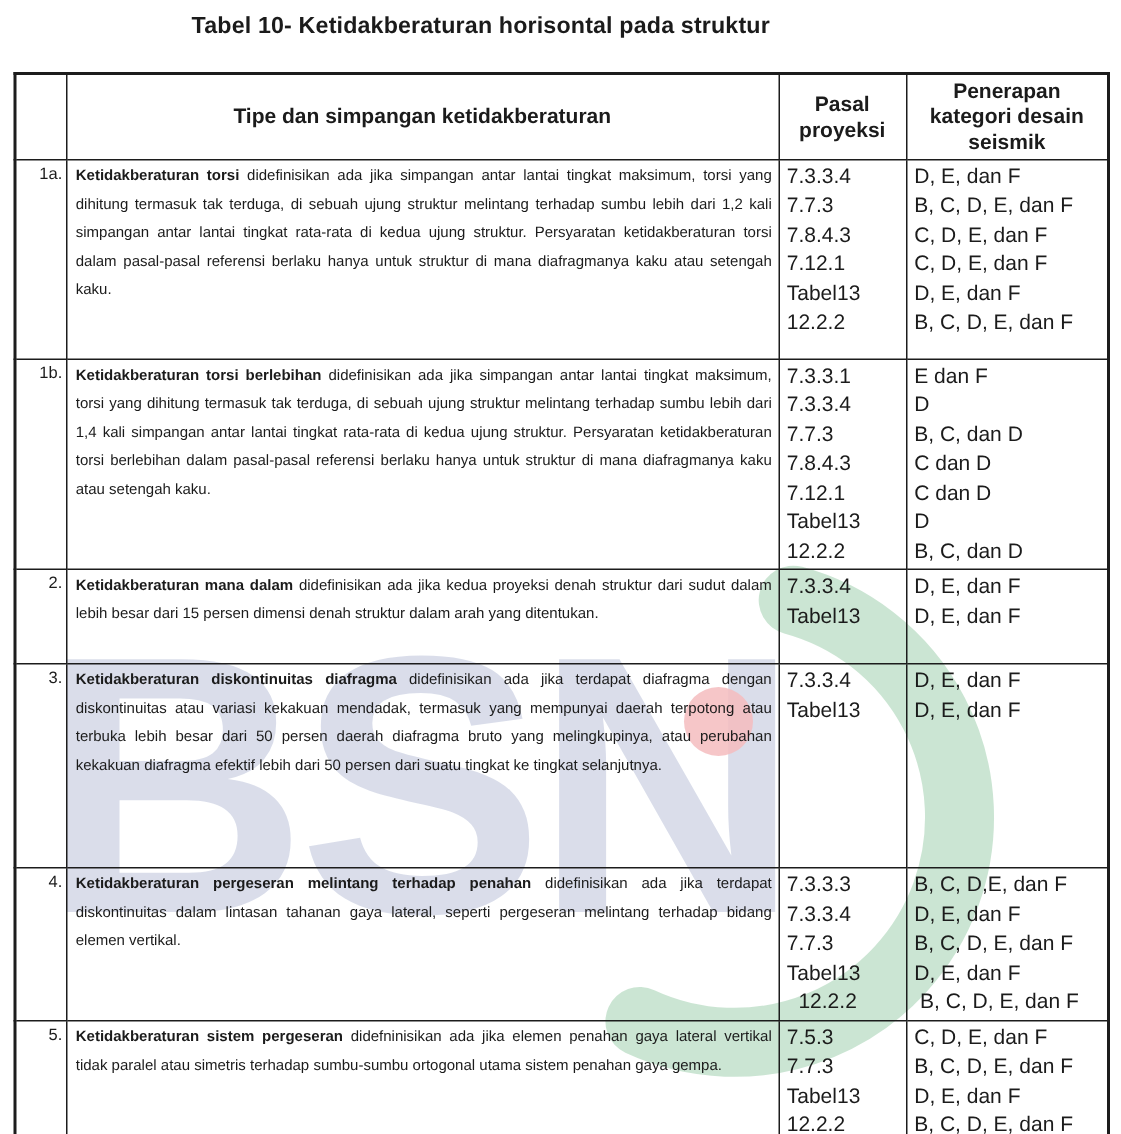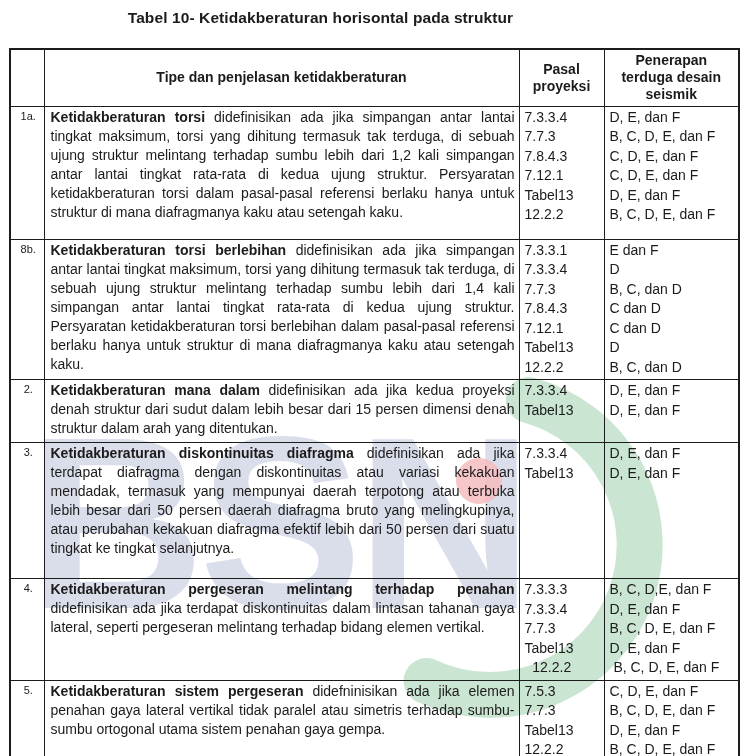--- a/index.html
+++ b/index.html
@@ -24,23 +24,23 @@
   table.main col.w-kat { width:135px; }
   table.main, table.main th, table.main td { border:1.6px solid #1c1c1c; }
   table.main { border-width:2px; }
   thead tr { height:57px; }
   th {
     font-weight:bold; font-size:14px; line-height:17px;
     text-align:center; vertical-align:middle; padding:2px 4px;
     background:transparent;
   }
   td { vertical-align:top; background:transparent; }
-  td.c-num { font-size:11px; padding:3px 2px 0 4px; text-align:center;margin-top:32px; }
+  td.c-num { font-size:11px; padding:3px 2px 0 4px; text-align:right;margin-top:32px; }
   td.c-desc {
-    font-size:14px; line-height:19px; text-align:justify;
+    font-size:10px; line-height:19px; text-align:justify;
     padding:1px 4px 2px 6px;
   }
   td.c-desc b { font-weight:bold; }
   td.c-pasal, td.c-kat { font-size:14px; line-height:19.5px; padding:1px 2px 2px 5px; }
   tbody tr:nth-child(1) { height:133px; }
   tbody tr:nth-child(2) { height:138px; }
   tbody tr:nth-child(3) { height:63px;  }
   tbody tr:nth-child(4) { height:136px; }
   tbody tr:nth-child(5) { height:95px;  }
   tbody tr:nth-child(6) { height:75px;  }
@@ -61,23 +61,23 @@
   <table class="main">
     <colgroup>
       <col class="w-num">
         <col class="w-desc">
         <col class="w-pasal">
         <col class="w-kat">
     </colgroup>
     <thead>
       <tr>
         <th></th>
-        <th>Tipe dan penjelasan ketidakberaturan</th>
+        <th>Tipe dan simpangan ketidakberaturan</th>
         <th>Pasal proyeksi</th>
-        <th>Penerapan terduga desain seismik</th>
+        <th>Penerapan kategori desain seismik</th>
       </tr>
     </thead>
     <tbody id="rows">
         <tr>
           <td class="c-num">1a.</td>
           <td class="c-desc"><b>Ketidakberaturan torsi</b> didefinisikan ada jika simpangan antar lantai tingkat maksimum, torsi yang dihitung termasuk tak terduga, di sebuah ujung struktur melintang terhadap sumbu lebih dari 1,2 kali simpangan antar lantai tingkat rata-rata di kedua ujung struktur. Persyaratan ketidakberaturan torsi dalam pasal-pasal referensi berlaku hanya untuk struktur di mana diafragmanya kaku atau setengah kaku.</td>
           <td class="c-pasal">
             <div>7.3.3.4</div>
             <div>7.7.3</div>
             <div>7.8.4.3</div>
@@ -88,21 +88,21 @@
           <td class="c-kat">
             <div>D, E, dan F</div>
             <div>B, C, D, E, dan F</div>
             <div>C, D, E, dan F</div>
             <div>C, D, E, dan F</div>
             <div>D, E, dan F</div>
             <div>B, C, D, E, dan F</div>
           </td>
         </tr>
         <tr>
-          <td class="c-num">8b.</td>
+          <td class="c-num">1b.</td>
           <td class="c-desc"><b>Ketidakberaturan torsi berlebihan</b> didefinisikan ada jika simpangan antar lantai tingkat maksimum, torsi yang dihitung termasuk tak terduga, di sebuah ujung struktur melintang terhadap sumbu lebih dari 1,4 kali simpangan antar lantai tingkat rata-rata di kedua ujung struktur. Persyaratan ketidakberaturan torsi berlebihan dalam pasal-pasal referensi berlaku hanya untuk struktur di mana diafragmanya kaku atau setengah kaku.</td>
           <td class="c-pasal">
             <div>7.3.3.1</div>
             <div>7.3.3.4</div>
             <div>7.7.3</div>
             <div>7.8.4.3</div>
             <div>7.12.1</div>
             <div>Tabel13</div>
             <div>12.2.2</div>
           </td>

